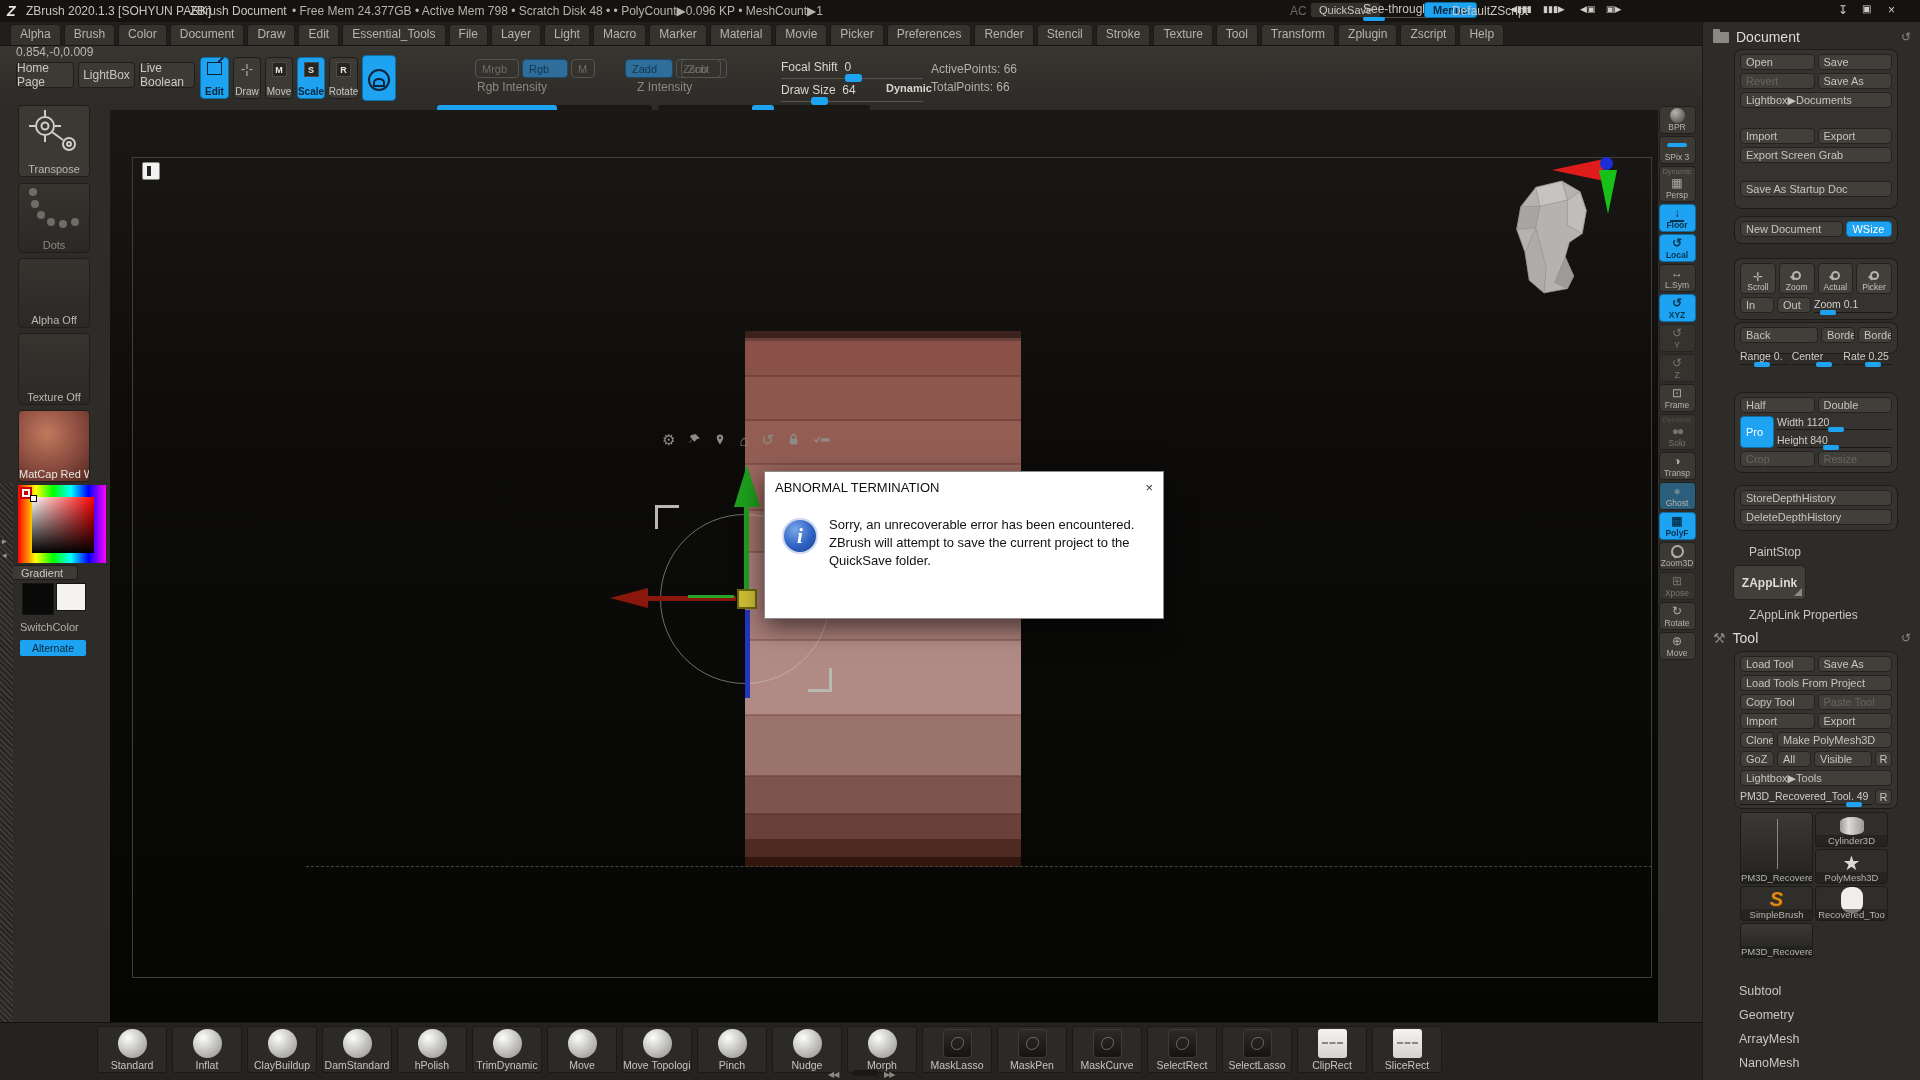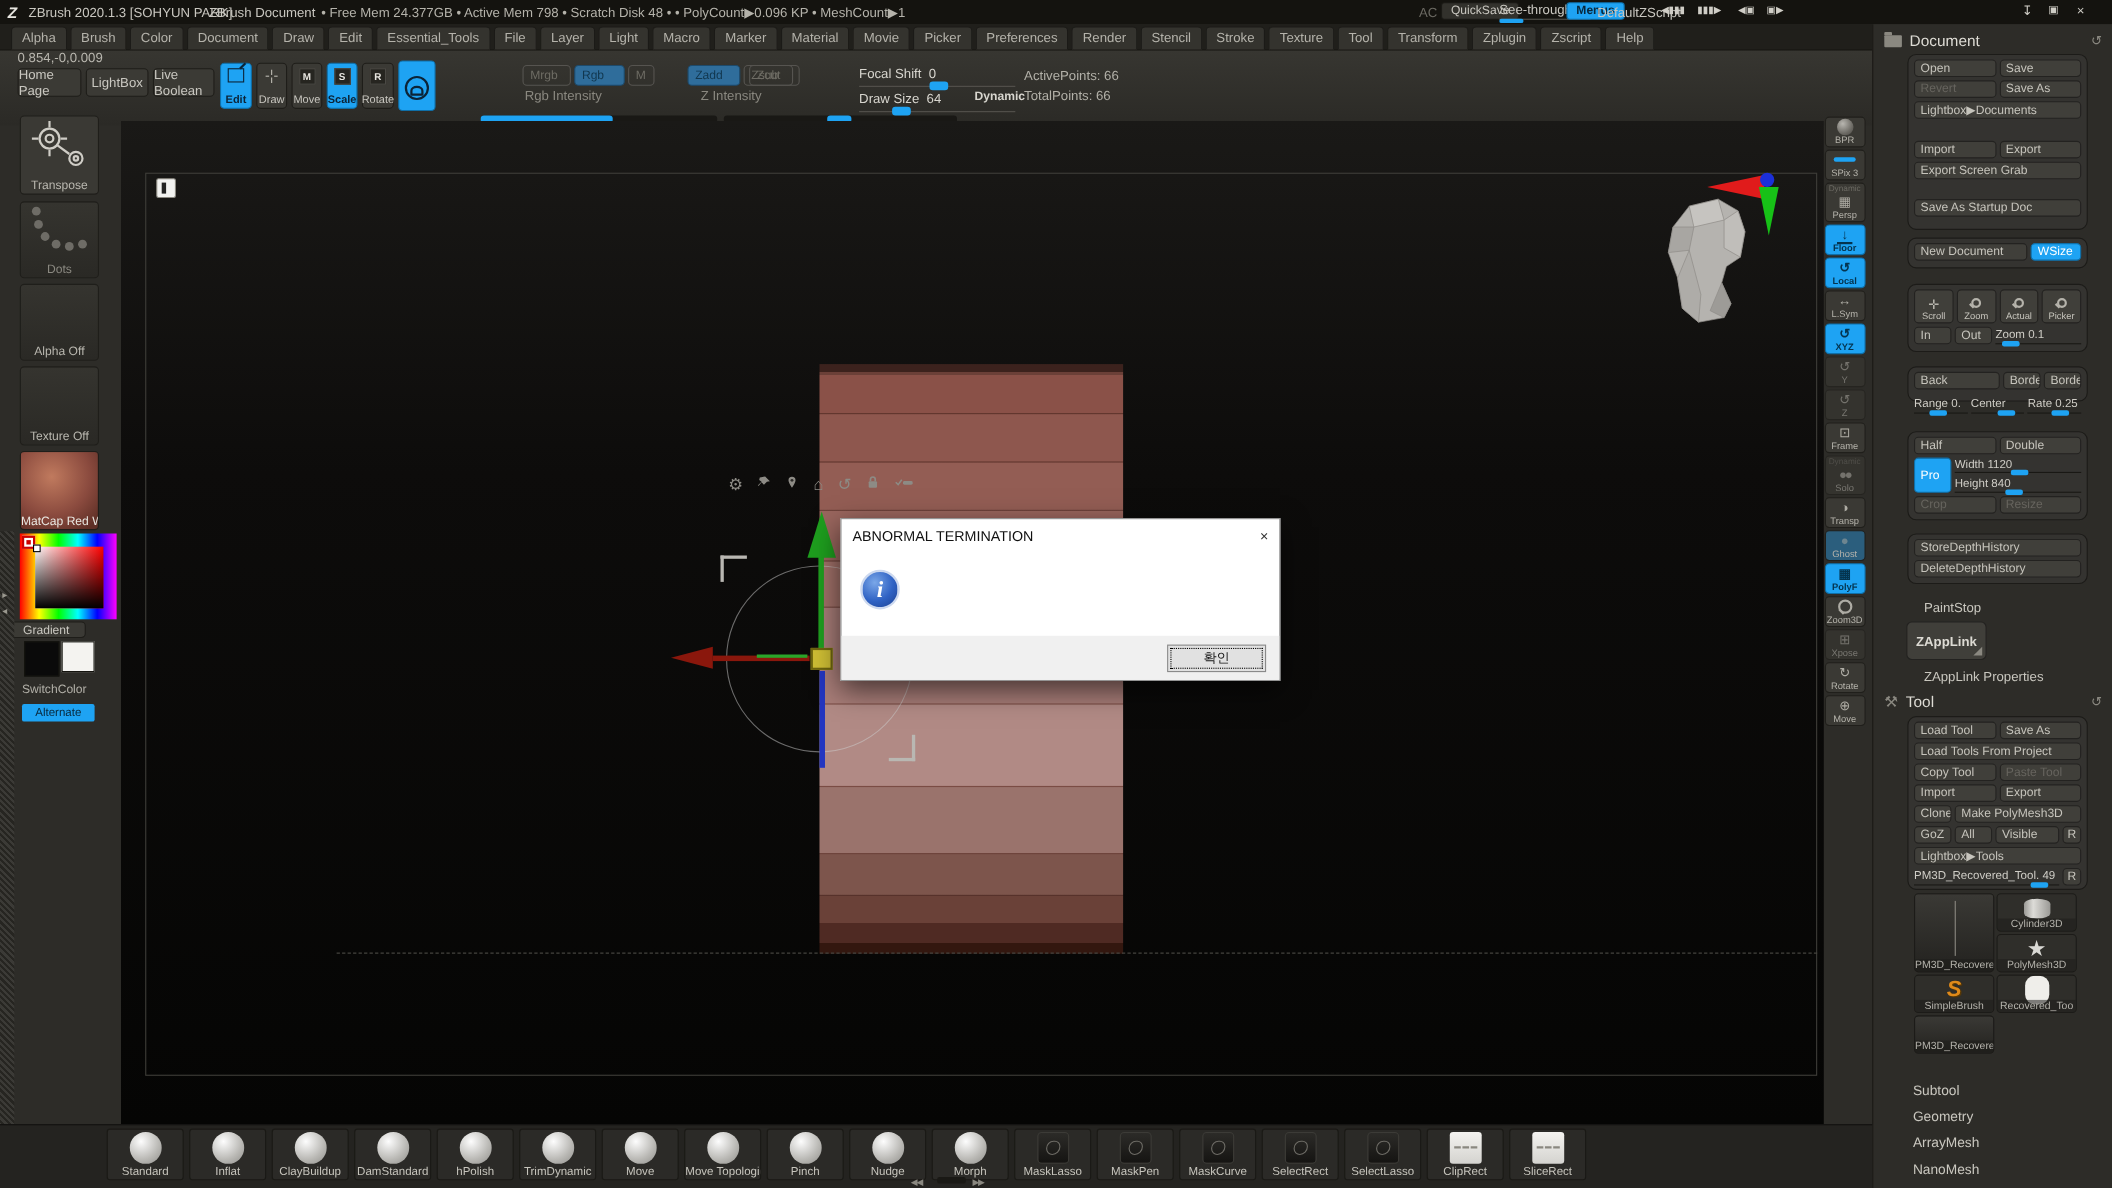--- a/index.html
+++ b/index.html
@@ -379,23 +379,21 @@
       <div class="abs" style="left:1490px;top:47px;width:13px;height:13px;border-radius:50%;background:#1b2fd9"></div>
       <div class="abs" style="left:1489px;top:60px;width:0;height:0;border-left:9px solid transparent;border-right:9px solid transparent;border-top:44px solid #17c117"></div>
     </div>
 
     <div class="dlg" style="left:654px;top:361px">
       <div class="dlg-title">
         <span>ABNORMAL TERMINATION</span>
         <span class="dlg-close">×</span>
       </div>
       <div class="info-ico">i</div>
-      <div class="dlg-foot">
-        <div class="dlg-ok">확인</div>
-      </div>
+      <div class="abs" style="left:64px;top:44px;width:322px;line-height:1.4">Sorry, an unrecoverable error has been encountered. ZBrush will attempt to save the current project to the QuickSave folder.</div>
     </div>
   </div>
 
   <div class="strip">
 
       <div class="sitem i-bpr">
         <div class="snote"></div>
         <div class="sicon"></div>
         <div class="slab">BPR</div>
       </div>
@@ -565,21 +563,21 @@
             <span>Picker</span>
           </div>
       </div>
       <div class="prow" style="align-items:flex-end">
         <div class="pbtn fix34">In</div>
         <div class="pbtn fix34">Out</div>
         <div class="pslide"><span>Zoom 0.1</span><span class="pthumb" style="left:8%"></span></div>
       </div>
     </div>
 
-    <div class="pgroup" style="top:311px;height:32px">
+    <div class="pgroup" style="top:300px;height:32px">
       <div class="prow">
           <div class="pbtn">Back</div>
           <div class="pbtn fix34">Border</div>
           <div class="pbtn fix34">Border</div>
         </div>
       <div class="prow" style="margin-top:4px">
         <div class="pslide"><span>Range 0.</span><span class="pthumb" style="left:28%"></span></div>
         <div class="pslide"><span>Center</span><span class="pthumb" style="left:50%"></span></div>
         <div class="pslide"><span>Rate 0.25</span><span class="pthumb" style="left:45%"></span></div>
       </div>

